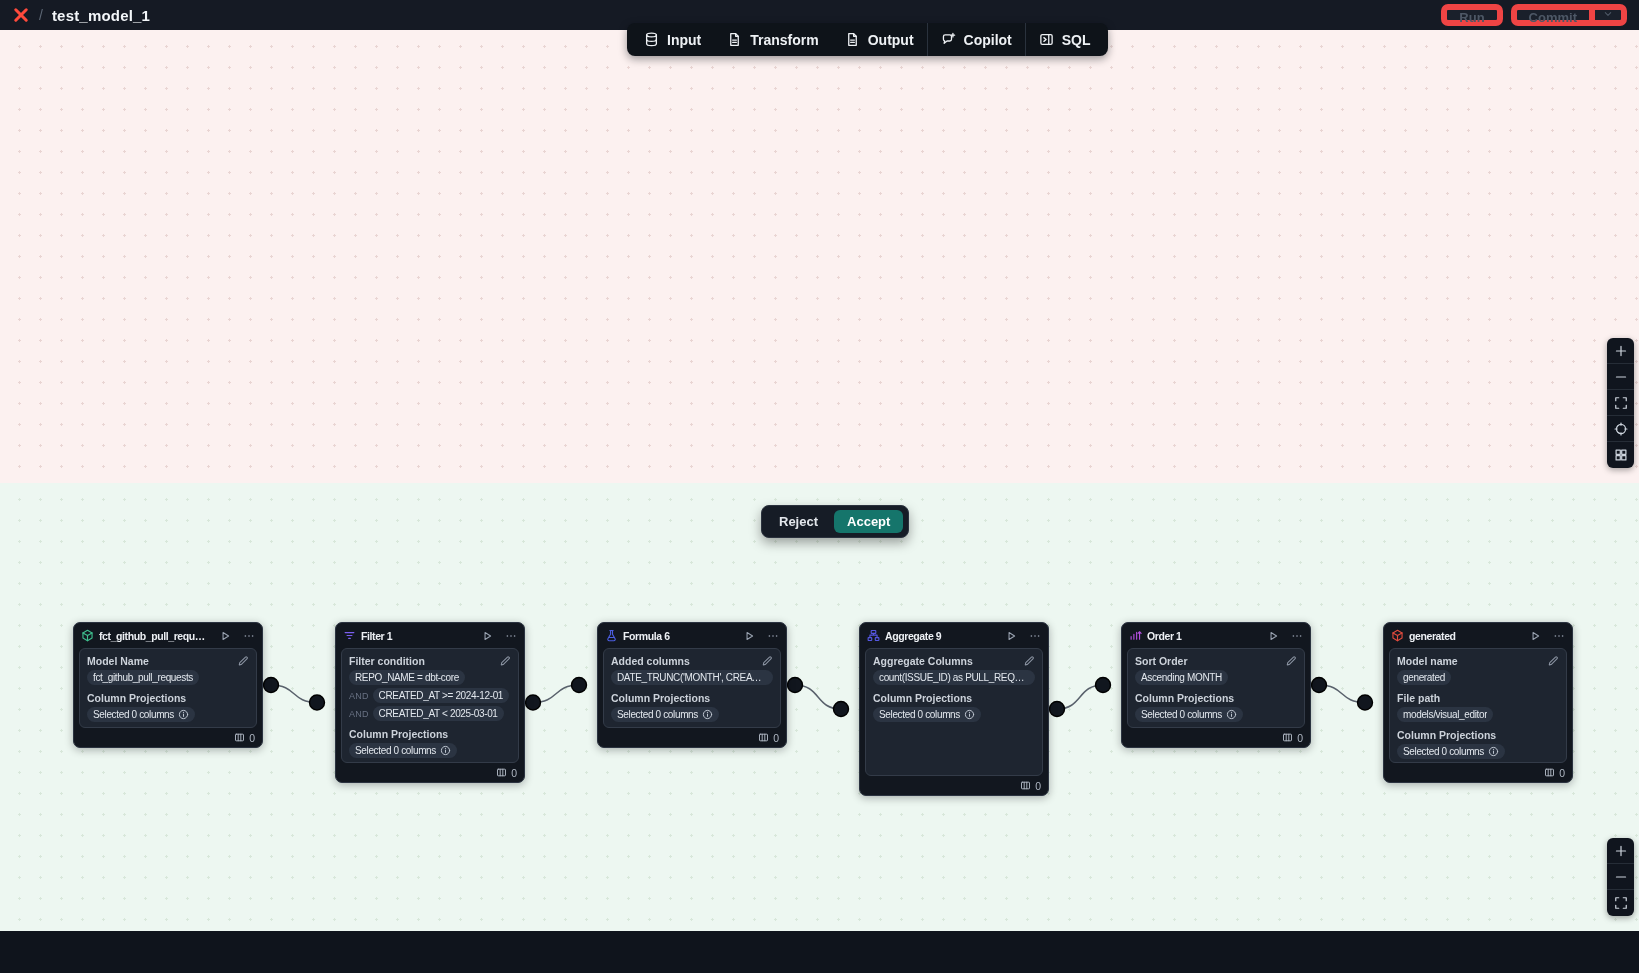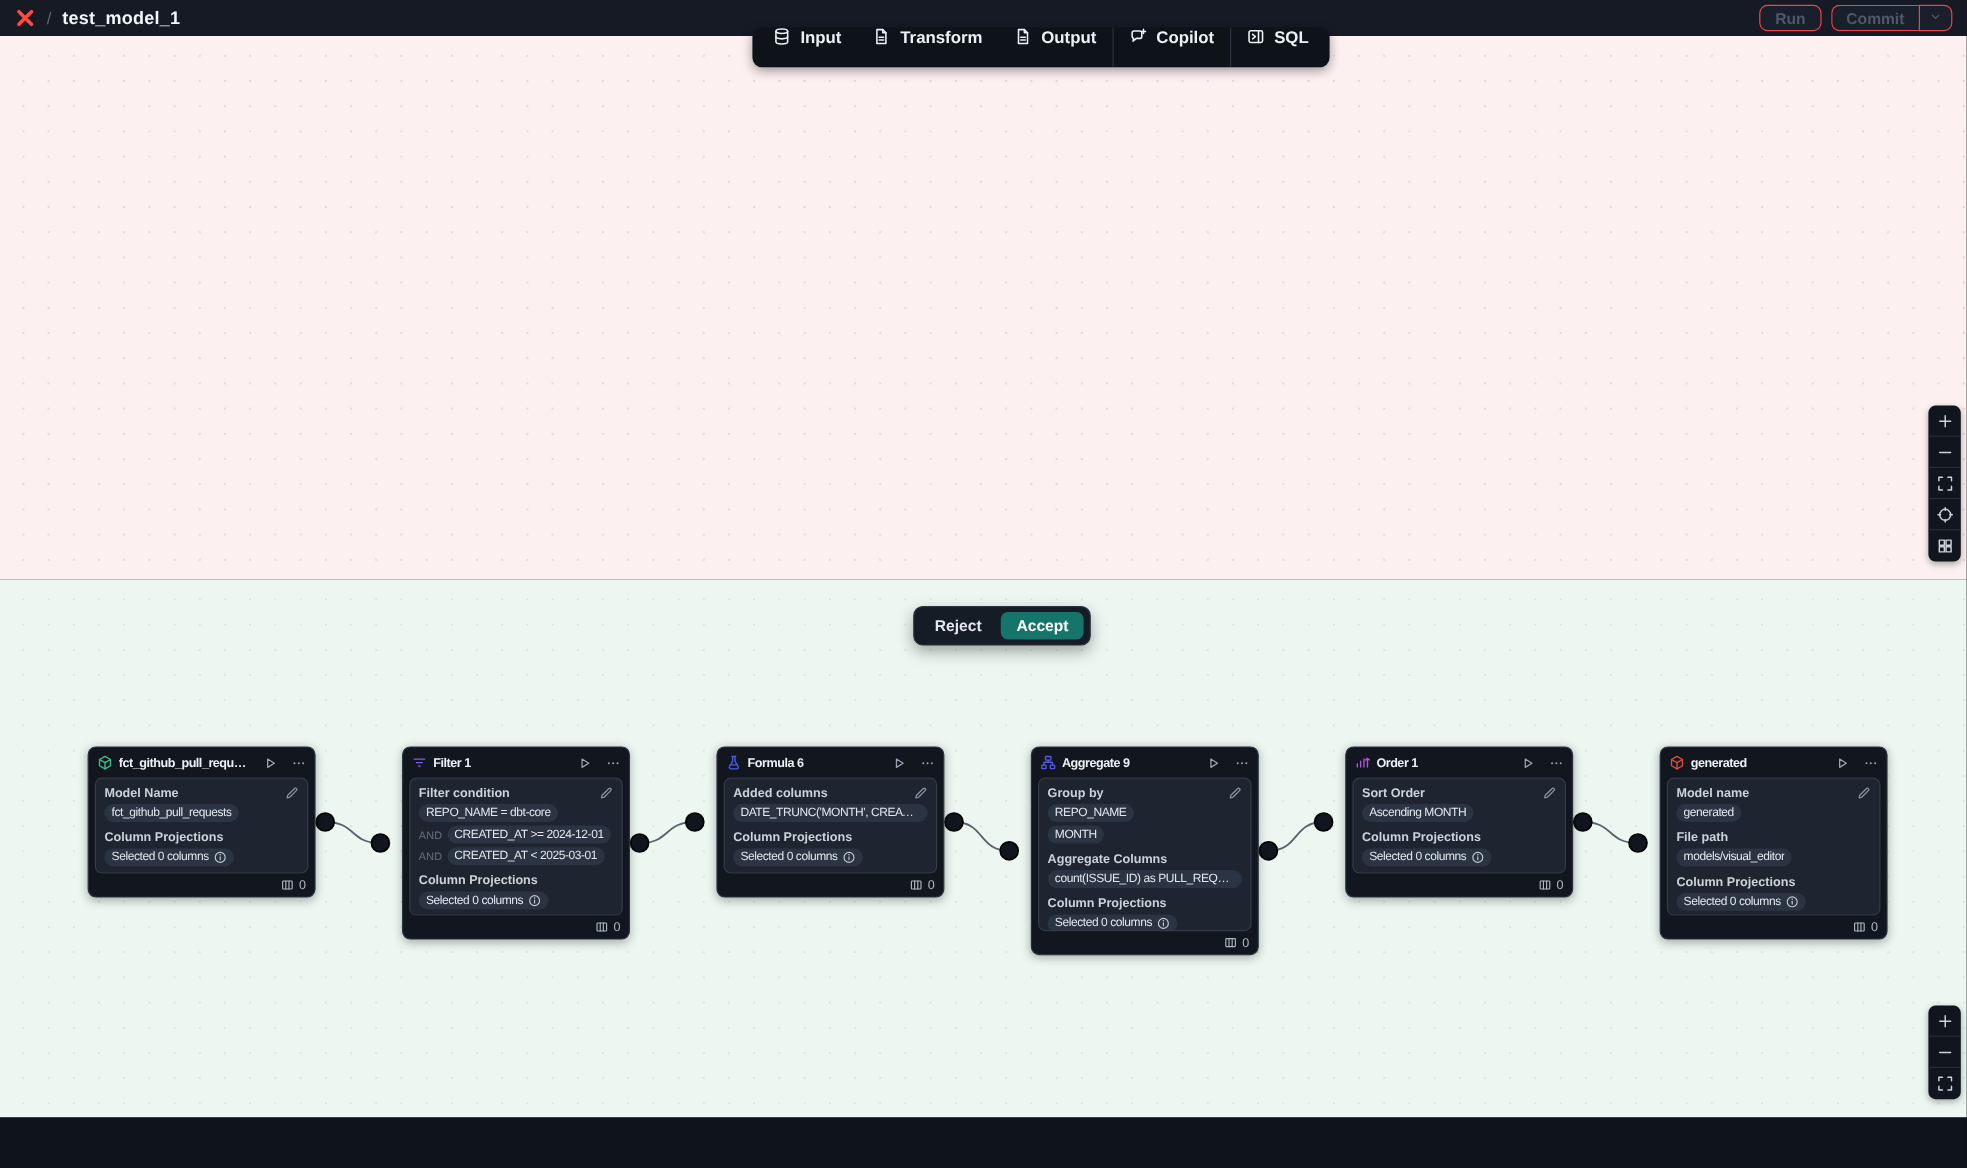--- a/index.html
+++ b/index.html
@@ -7,21 +7,21 @@
   body{font-family:"Liberation Sans",sans-serif;background:#0f141c}
   .app{position:relative;width:1639px;height:973px;overflow:hidden}
 
   
   .topbar{height:30px;background:#151a24;display:flex;align-items:center;padding:0 12px;gap:9px}
   .logo{display:flex;color:#ff4a3c}
   .logo svg{width:18px;height:18px}
   .crumb-sep{color:#5d6775;font-size:14px}
   .title{font-size:15px;font-weight:700;color:#f3f6f9;letter-spacing:.2px}
   .topbar-right{margin-left:auto;display:flex;gap:8px;align-items:center}
-  .tb-btn{background:#1a202b;border:1px solid #ef4444;border-radius:7px;color:#4e5866;
+  .tb-btn{background:#1a202b;border:6px solid #ef4444;border-radius:7px;color:#4e5866;
     font-size:13px;font-weight:600;height:22px;padding:0 12px;font-family:inherit;cursor:default}
   .split{display:flex}
   .split .seg1{border-radius:7px 0 0 7px;border-right:none}
   .split .seg2{border-radius:0 7px 7px 0;padding:0 7px;display:flex;align-items:center;color:#4e5866}
   .seg2 svg{width:12px;height:12px}
 
   
   .pane-bar{height:21px;display:flex;align-items:center;padding:0 7px;font-size:13px}
   .current-bar{background:#4c272c;color:#ee928b}
   .new-bar{background:#153029;color:#b1e6c9}
@@ -31,21 +31,21 @@
   .current-canvas{height:453px;background-color:#fcf1f0;
     background-image:radial-gradient(#e9d5d3 1.1px,transparent 1.2px);
     background-size:21px 21px;background-position:9px 6px}
   .new-canvas{height:448px;background-color:#edf7f1;
     background-image:radial-gradient(#d8e7da 1.1px,transparent 1.2px);
     background-size:21px 21px;background-position:9px 6px}
 
   
   .toolbar{position:absolute;top:-7px;left:627px;height:33px;background:#0e1319;border-radius:8px;
     display:flex;align-items:center;padding:0 4px;box-shadow:0 3px 9px rgba(8,10,14,.4);color:#eef1f4;z-index:12}
-  .t-item{display:flex;align-items:flex-start;gap:8px;padding:0 13px;font-size:14px;font-weight:600;height:100%;
+  .t-item{display:flex;align-items:center;gap:8px;padding:0 13px;font-size:14px;font-weight:600;height:100%;
     background:none;border:none;color:inherit;font-family:inherit;cursor:pointer;white-space:nowrap}
   .t-icon{display:flex}
   .t-icon svg{width:15px;height:15px}
   .t-div{width:1px;height:100%;background:#2a323d}
 
   
   .zoom-panel{position:absolute;right:5px;width:27px;background:#10151e;border-radius:6px;
     display:flex;flex-direction:column;box-shadow:0 2px 6px rgba(0,0,0,.35);z-index:12;overflow:hidden}
   .zoom-panel button{height:26px;border:none;background:none;color:#ccd3dc;display:flex;align-items:center;
     justify-content:center;border-bottom:1px solid #262d37;cursor:pointer}
@@ -484,33 +484,20 @@
             </svg>
           </span>
         </div>
         <div class="node-body">
           <span class="n-pencil">
             <svg viewBox="0 0 16 16">
               <path d="M3 13.2l.7-2.9 7.6-7.6a1.3 1.3 0 0 1 1.8 0l.4.4a1.3 1.3 0 0 1 0 1.8l-7.6 7.6z"></path>
             </svg>
           </span>
           <div class="sec">
-            <div class="sec-label">Group by</div>
-            <div class="pill-row">
-              <span class="pill">
-                <span class="ptext">REPO_NAME</span>
-              </span>
-            </div>
-            <div class="pill-row">
-              <span class="pill">
-                <span class="ptext">MONTH</span>
-              </span>
-            </div>
-          </div>
-          <div class="sec">
             <div class="sec-label">Aggregate Columns</div>
             <div class="pill-row">
               <span class="pill">
                 <span class="ptext">count(ISSUE_ID) as PULL_REQUEST_…</span>
               </span>
             </div>
           </div>
           <div class="sec">
             <div class="sec-label">Column Projections</div>
             <div class="pill-row">

